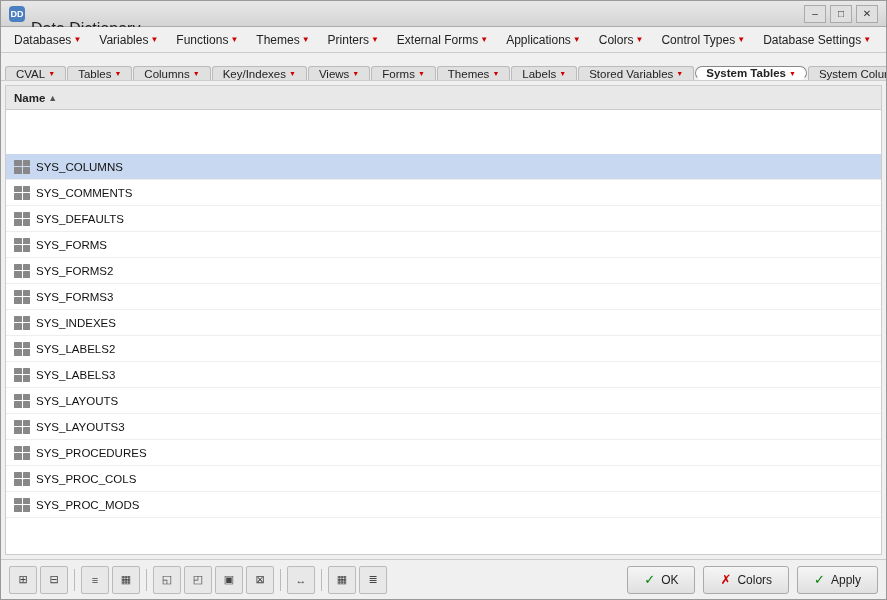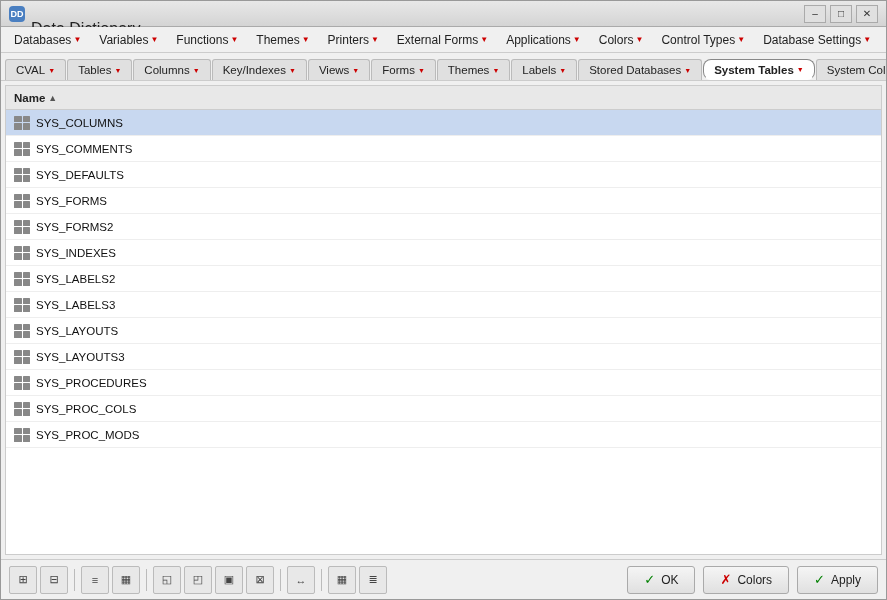--- a/index.html
+++ b/index.html
@@ -113,21 +113,21 @@
       color: #222;
       white-space: nowrap;
       border: 1px solid #bbb;
       border-bottom: none;
       background: #e0e0e0;
       margin-right: 1px;
       border-radius: 3px 3px 0 0;
       display: flex;
       align-items: center;
       gap: 3px;
-      height: 21px;
+      height: 14px;
     }
     .tab.active {
       background: #ffffff;
       border-color: #888;
       border-bottom: 1px solid #fff;
       font-weight: 600;
       z-index: 1;
       position: relative;
       border-radius: 8px;
     }
@@ -136,20 +136,21 @@
       font-size: 7px;
     }
     .content-area {
       flex: 1;
       background: #fff;
       display: flex;
       flex-direction: column;
       overflow: hidden;
       margin: 4px;
       border: 1px solid #ccc;
+      gap: 44px;
     }
     .table-header {
       background: #e8e8e8;
       border-bottom: 1px solid #ccc;
       display: flex;
       align-items: center;
       padding: 4px 8px;
       height: 24px;
       flex-shrink: 0;
     }
@@ -313,21 +314,21 @@
       </div>
       <div class="tab">
         <span>Themes</span>
         <span class="tab-arrow">▼</span>
       </div>
       <div class="tab">
         <span>Labels</span>
         <span class="tab-arrow">▼</span>
       </div>
       <div class="tab">
-        <span>Stored Databases</span>
+        <span>Stored Variables</span>
         <span class="tab-arrow">▼</span>
       </div>
       <div class="tab active">
         <span>System Tables</span>
         <span class="tab-arrow">▼</span>
       </div>
       <div class="tab">
         <span>System Columns</span>
       </div>
     </div>
@@ -378,20 +379,29 @@
             <span class="row-text">SYS_FORMS</span>
           </div>
           <div class="table-row">
             <div class="row-icon">
               <div class="row-icon-cell"></div>
               <div class="row-icon-cell"></div>
               <div class="row-icon-cell"></div>
               <div class="row-icon-cell"></div>
             </div>
             <span class="row-text">SYS_FORMS2</span>
+          </div>
+          <div class="table-row">
+            <div class="row-icon">
+              <div class="row-icon-cell"></div>
+              <div class="row-icon-cell"></div>
+              <div class="row-icon-cell"></div>
+              <div class="row-icon-cell"></div>
+            </div>
+            <span class="row-text">SYS_FORMS3</span>
           </div>
           <div class="table-row">
             <div class="row-icon">
               <div class="row-icon-cell"></div>
               <div class="row-icon-cell"></div>
               <div class="row-icon-cell"></div>
               <div class="row-icon-cell"></div>
             </div>
             <span class="row-text">SYS_INDEXES</span>
           </div>

